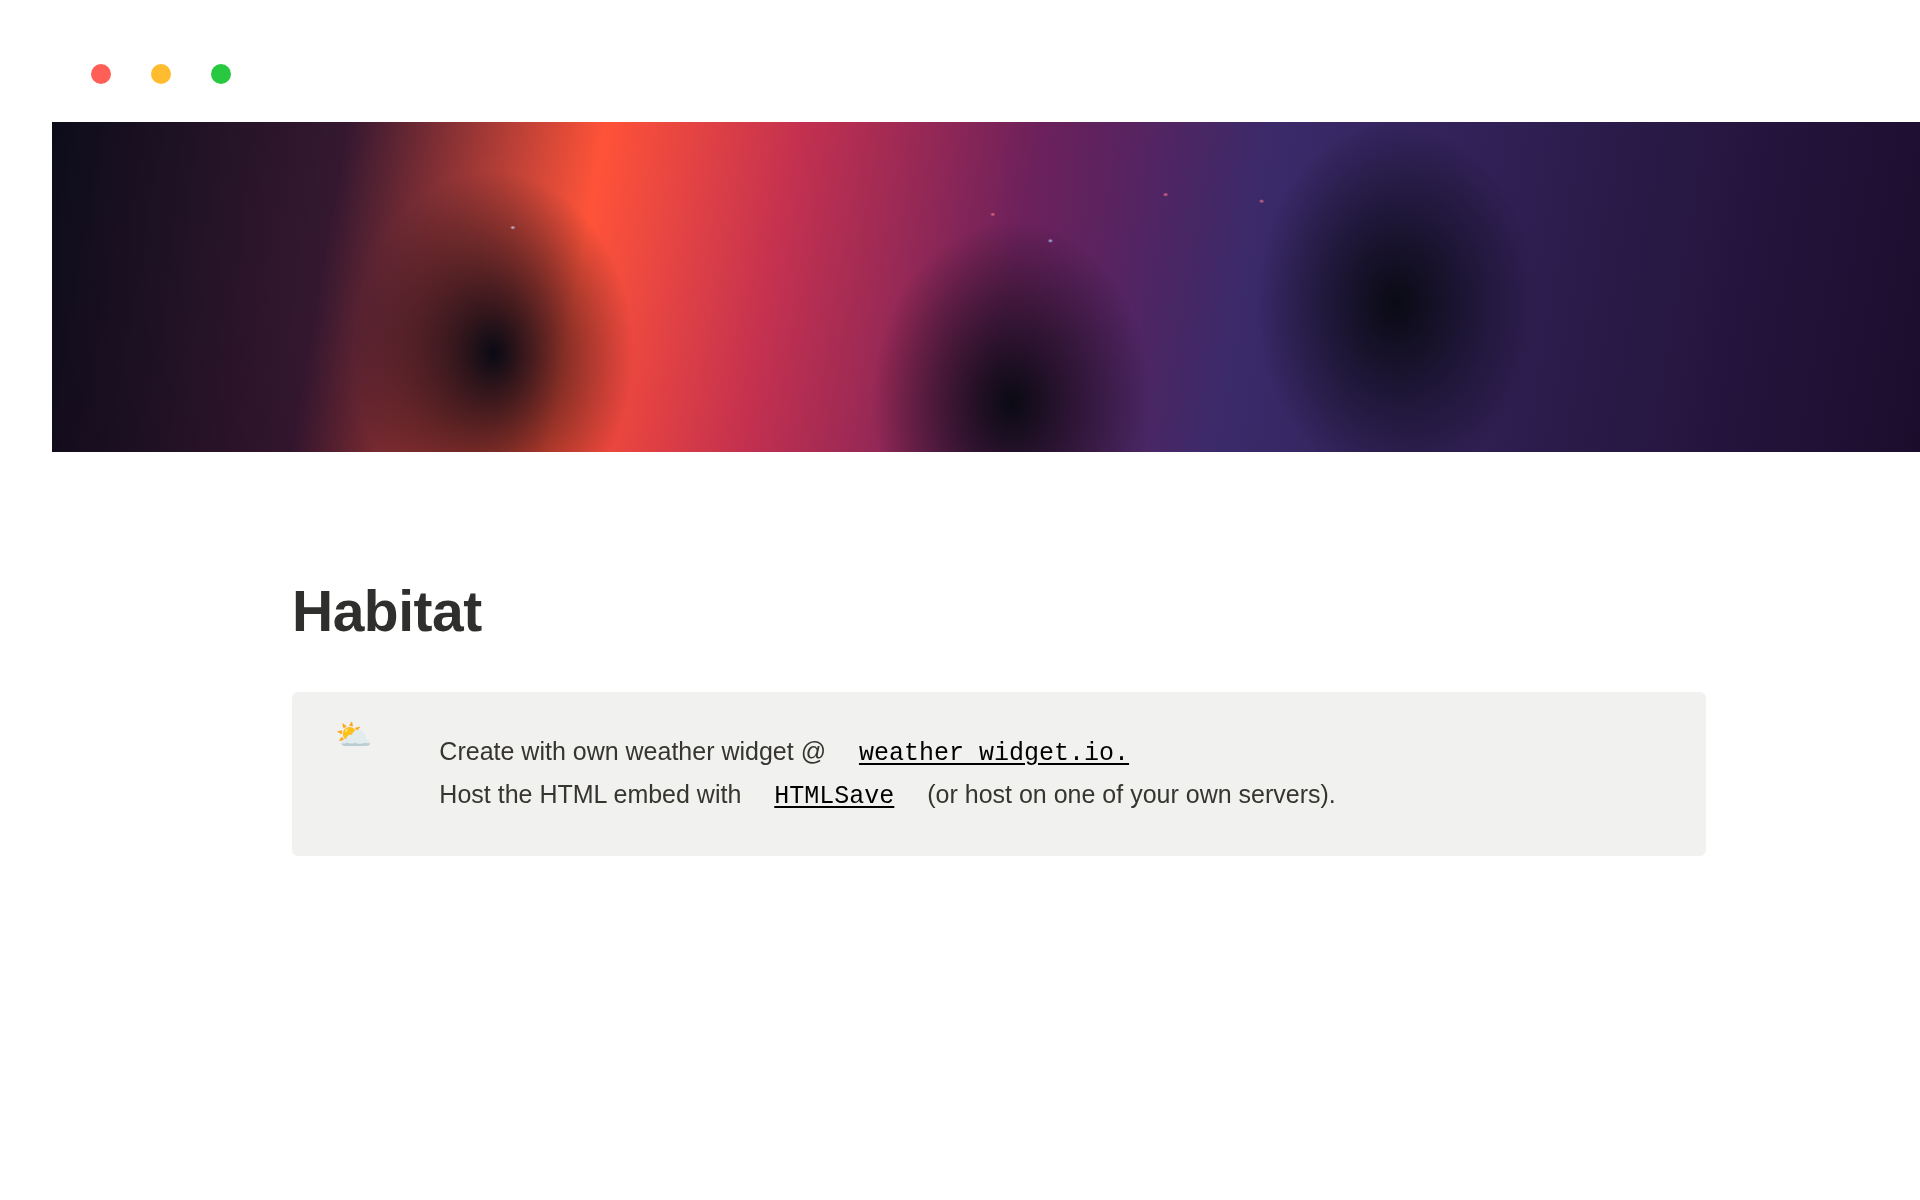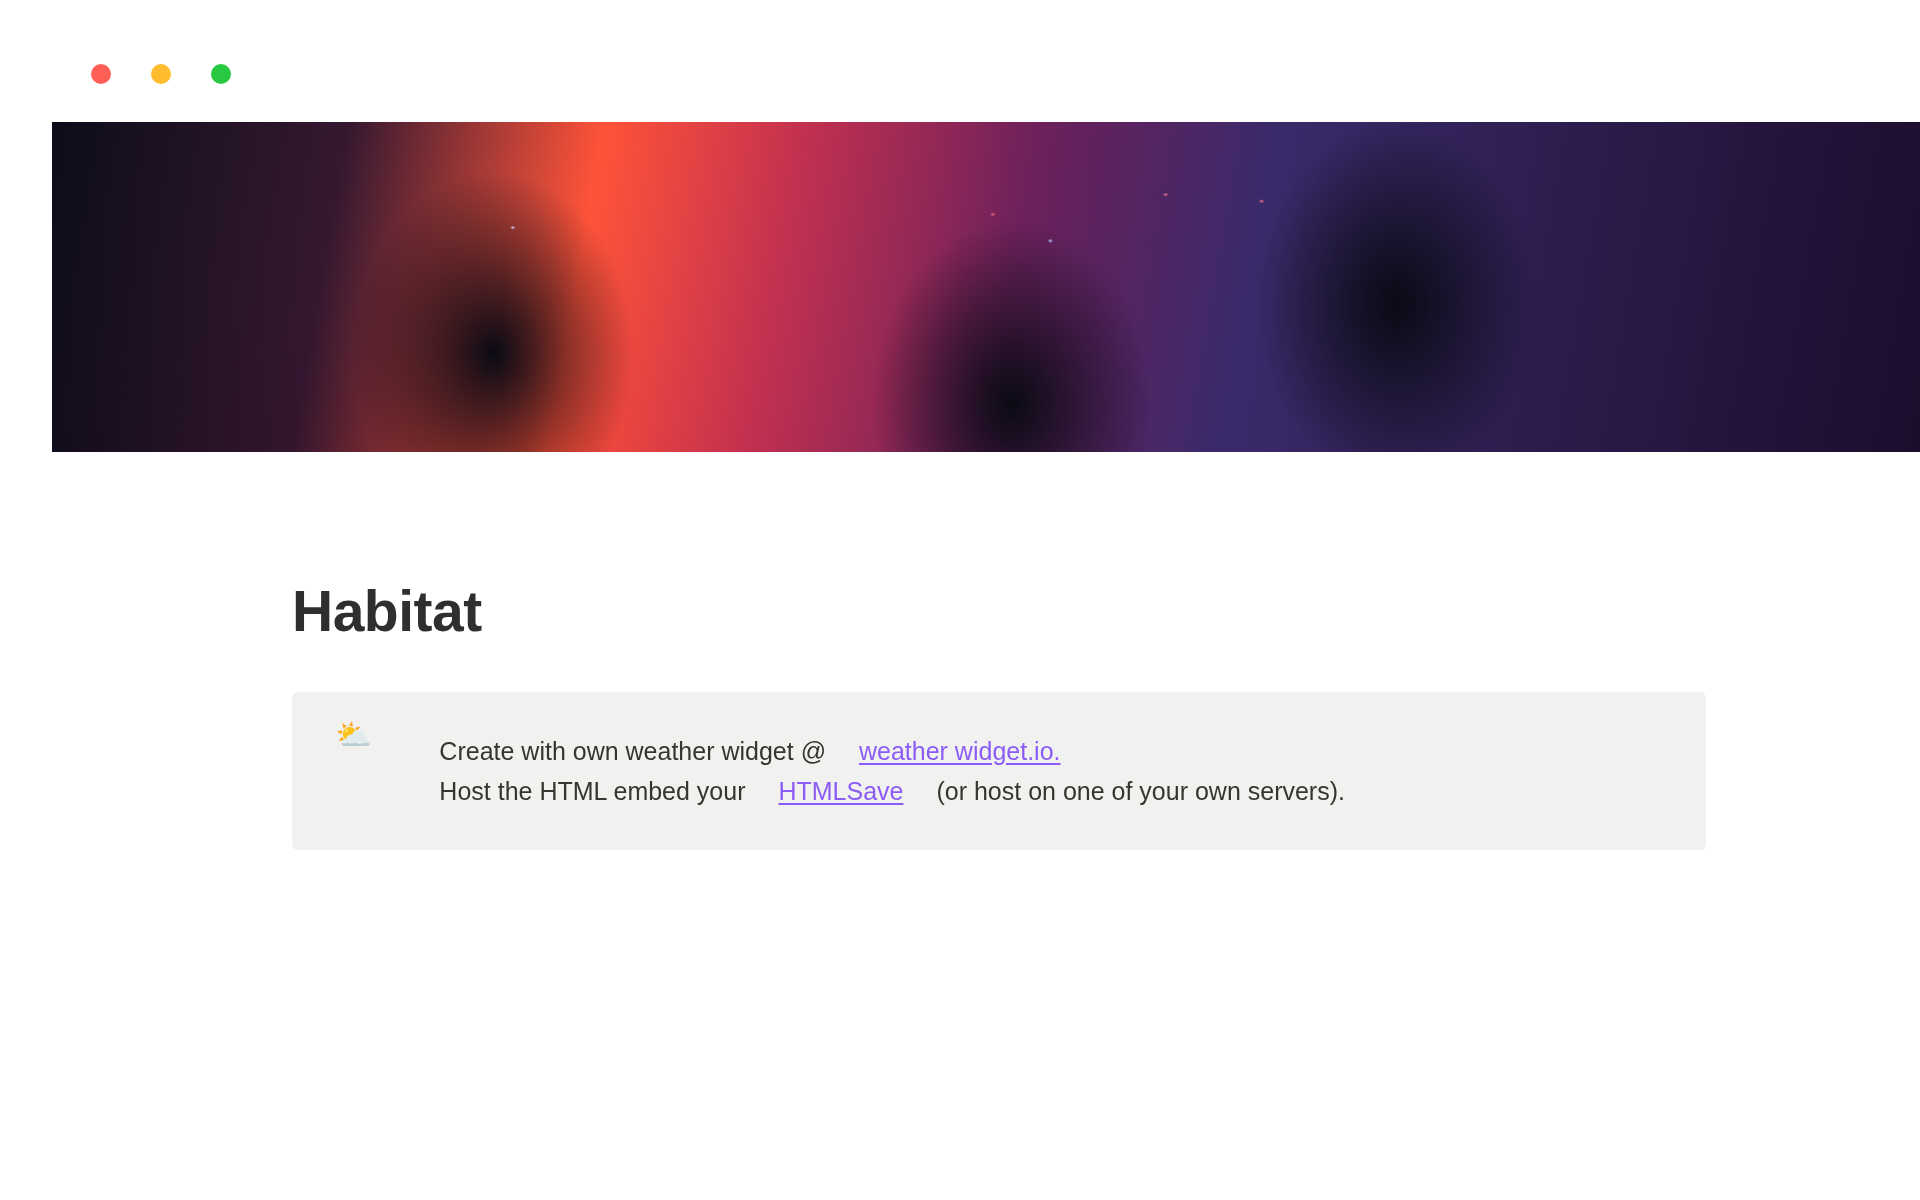--- a/index.html
+++ b/index.html
@@ -39,21 +39,21 @@
     opacity:.9;
   }
 
   
   .content { width: 1440px; margin: 0 auto; padding-top: 100px; }
   .page-title { font-size: 57px; font-weight: 700; letter-spacing: -0.5px; color: #2f2f2d; margin-bottom: 48px; }
 
   .callout { background: #f1f1ef; border-radius: 6px; padding: 26px 30px; display: flex; align-items: flex-start; gap: 28px; }
   .callout-icon { font-size: 30px; line-height: 1; flex: none; margin-top: 2px; }
   .callout-body { font-size: 25px; line-height: 1.6; color: #37352f; }
-  .callout-body a { color: #8b5cf6; text-decoration: underline; text-underline-offset: 3px; }
+  .callout-body a { color: #000000; text-decoration: underline; text-underline-offset: 3px; font-family: Liberation Mono, monospace; }
 
   hr.page-divider { border: none; border-top: 1.5px solid #e3e2e0; margin-top: 380px; }
 </style>
 </head>
 <body>
 
 <div class="window">
 
   <div class="titlebar">
     <div class="traffic t-red"></div>
@@ -64,20 +64,20 @@
   <div class="cover"></div>
 
   <div class="content">
 
     <h1 class="page-title">Habitat</h1>
 
     <div class="callout">
       <span class="callout-icon">⛅</span>
       <div class="callout-body">
         <span>Create with own weather widget @ </span><a href="#">weather widget.io.</a><br>
-        <span>Host the HTML embed your </span><a href="#">HTMLSave</a><span> (or host on one of your own servers).</span>
+        <span>Host the HTML embed with </span><a href="#">HTMLSave</a><span> (or host on one of your own servers).</span>
       </div>
     </div>
 
     <hr class="page-divider">
   </div>
 
 </div>
 
 </body></html>

